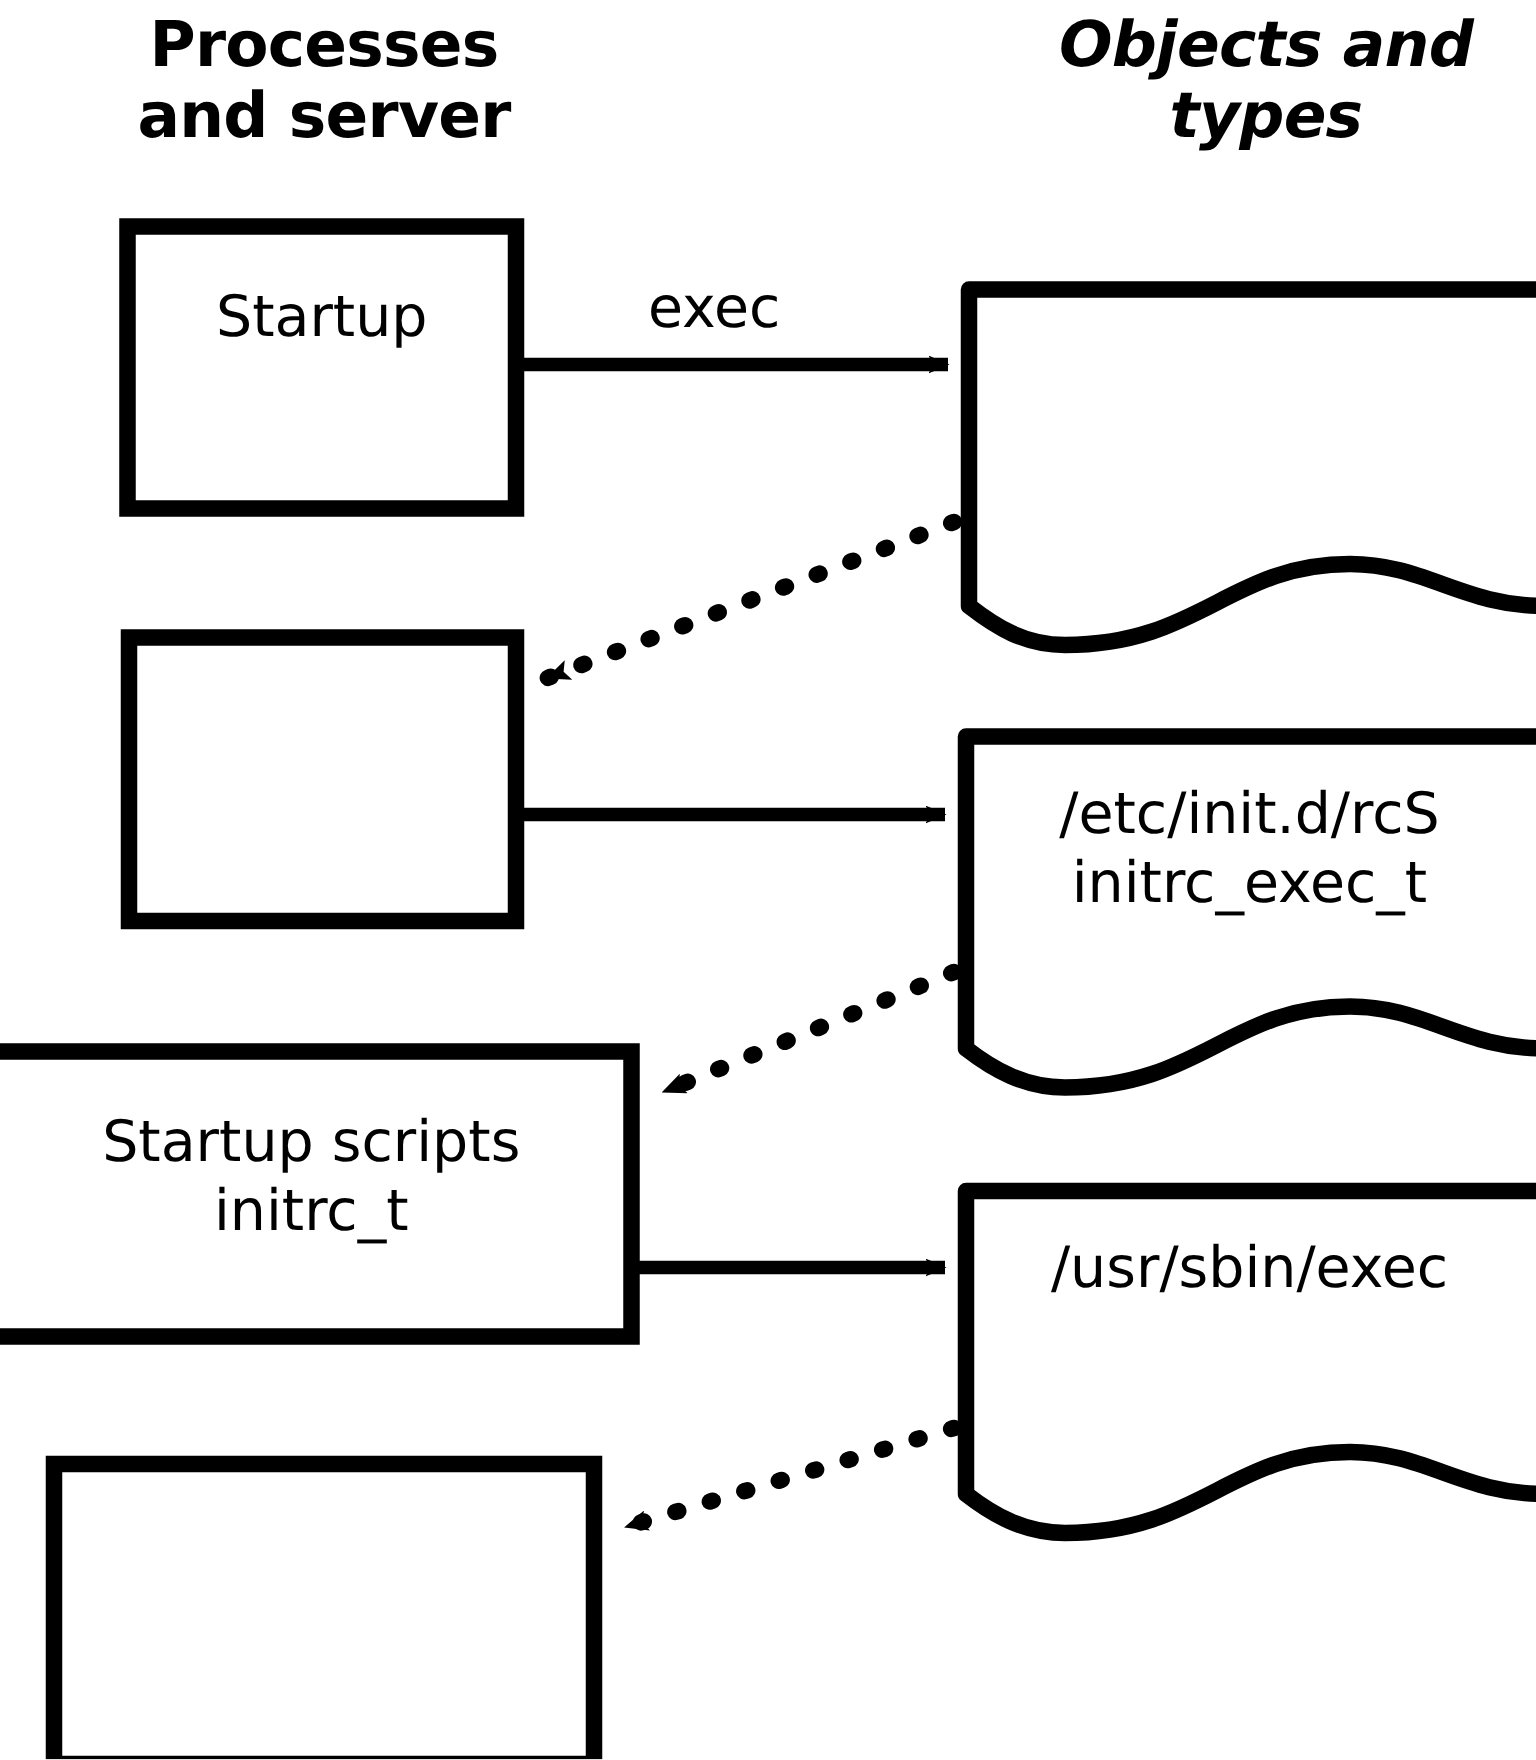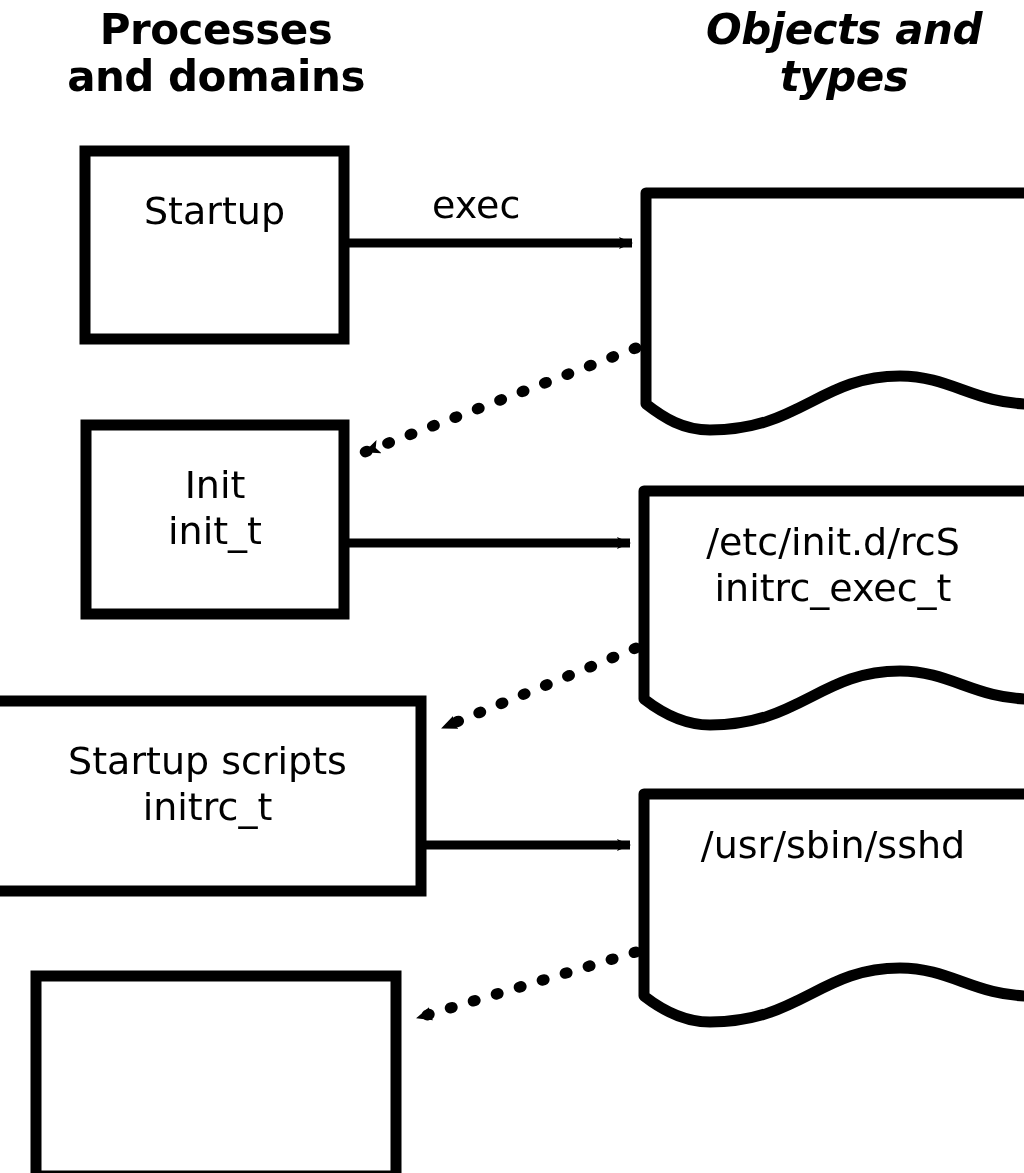--- a/index.html
+++ b/index.html
@@ -65,21 +65,21 @@
     line-height: 1;
     text-align: left;
   }
 </style>
 </head>
 <body>
 
 <div id="canvas">
 
   <div class="col-heading" id="heading-processes">Processes
-and domains</div>
+and server</div>
 
   <div class="col-heading" id="heading-objects">Objects and
 types</div>
 
   <svg id="diagram-svg" viewBox="0 0 1024 1173" xmlns="http://www.w3.org/2000/svg">
 
     <defs>
       <marker id="arrowSolid" markerWidth="14" markerHeight="12" refX="13" refY="6" orient="auto" markerUnits="userSpaceOnUse">
         <path d="M0,0 L14,6 L0,12 L3,6 Z" fill="#000000"></path>
       </marker>
@@ -131,36 +131,32 @@
     <line x1="424" y1="845" x2="630" y2="845" stroke="#000000" stroke-width="9" marker-end="url(#arrowSolid)"></line>
 
     
     <line x1="636" y1="952" x2="417" y2="1018" stroke="#000000" stroke-width="11" stroke-dasharray="2 22" stroke-linecap="round" marker-end="url(#arrowDotted)"></line>
   </svg>
 
   <div class="node-label" id="label-kernel" style="left:85px; top:188px; width:259px;">
     <span class="l1">Startup</span>
   </div>
 
-  <div class="node-label" id="label-init" style="left:86px; top:462px; width:258px;">
-    <span class="l1">Init</span>
-    <span class="l2">init_t</span>
-  </div>
 
   <div class="node-label" id="label-initrc" style="left:-6px; top:738px; width:427px;">
     <span class="l1">Startup scripts</span>
     <span class="l2">initrc_t</span>
   </div>
 
 
 
   <div class="node-label" id="label-initrc-exec" style="left:644px; top:519px; width:378px;">
     <span class="l1">/etc/init.d/rcS</span>
     <span class="l2">initrc_exec_t</span>
   </div>
 
   <div class="node-label" id="label-sshd-exec" style="left:644px; top:822px; width:378px;">
-    <span class="l1">/usr/sbin/sshd</span>
+    <span class="l1">/usr/sbin/exec</span>
   </div>
 
   <div class="edge-label" id="edge-label-exec" style="left:432px; top:186px; width:140px;">exec</div>
 
 </div>
 
 </body></html>

